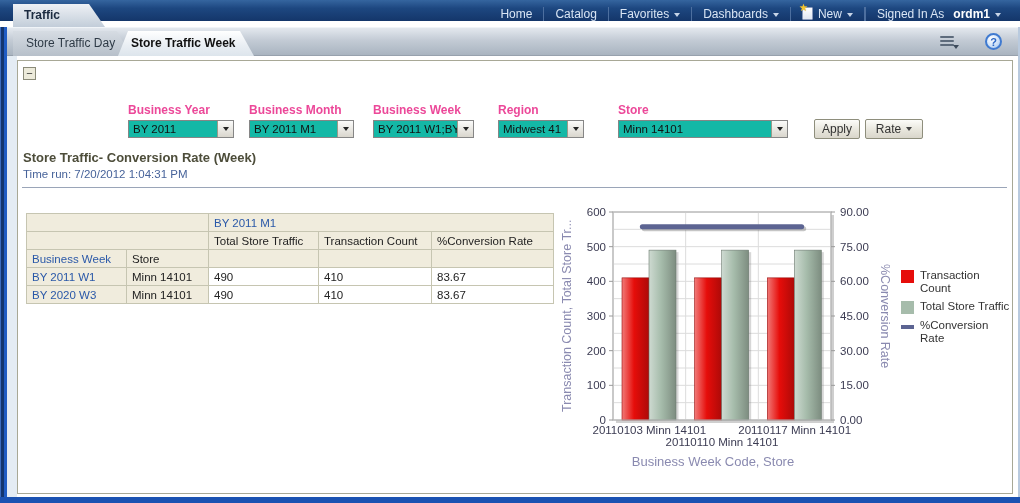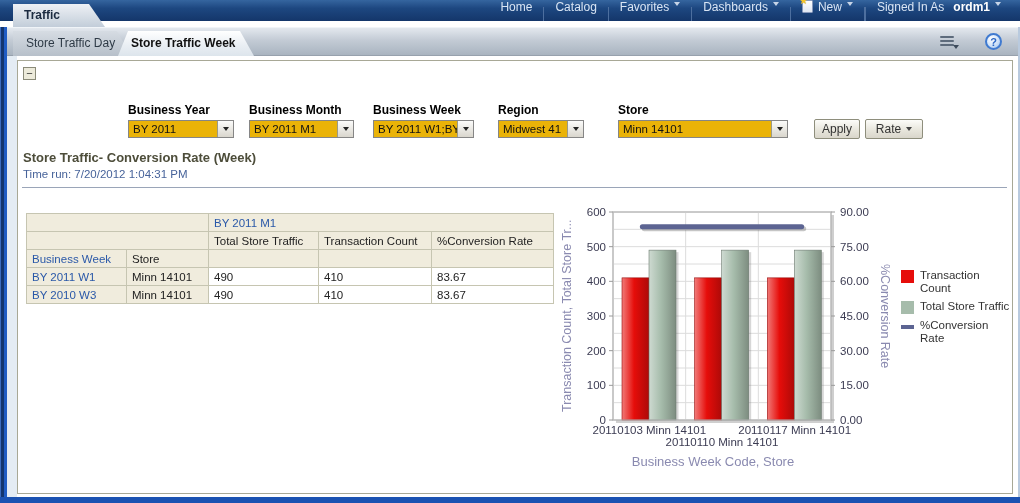--- a/index.html
+++ b/index.html
@@ -6,21 +6,21 @@
   html,body { width:1020px; height:503px; overflow:hidden; background:#fff;
     font-family:"Liberation Sans", sans-serif; font-size:12px; color:#222; }
 
   
   #topbar { position:absolute; left:0; top:0; width:1020px; height:21px;
     background:linear-gradient(#35659f 0%, #1d4780 40%, #14366a 100%); }
   #brand-tab { position:absolute; left:13px; top:4px; height:23px; padding:0 20px 0 11px;
     background:linear-gradient(#eef1f5, #c2cdd9); clip-path:polygon(0 0, 76px 0, 92px 100%, 0 100%);
     font-weight:bold; color:#1b2b40; line-height:23px; width:92px; }
   #topnav { position:absolute; right:8px; top:0; height:27px; display:flex; align-items:center; }
-  .nav-item { display:flex; align-items:flex-start; gap:5px; color:#d9e5f4; padding:0 11px; cursor:pointer; height:27px; }
+  .nav-item { display:flex; align-items:center; gap:5px; color:#d9e5f4; padding:0 11px; cursor:pointer; height:27px; }
   .nav-sep { width:1px; height:14px; background:#4d6f9f; }
   .caret { width:0; height:0; border-left:3px solid transparent; border-right:3px solid transparent;
     border-top:4px solid #c7d5e8; margin-top:2px; }
   .user-name { font-weight:bold; color:#ffffff; margin-left:4px; }
   .icon-new { position:relative; width:11px; height:13px; background:linear-gradient(#fff,#dfe6f2);
     border:1px solid #8899bb; border-radius:1px; }
   .icon-new .star { position:absolute; left:-4px; top:-5px; color:#f5c52c; font-size:10px; line-height:10px;
     text-shadow:0 0 1px #a96; }
   .icon-folder { position:relative; width:15px; height:10px; background:linear-gradient(#f3d477,#dfa92e);
     border:1px solid #9a7a1e; border-radius:1px; margin-top:3px; }
@@ -53,22 +53,22 @@
 
   
   #content { position:absolute; left:17px; top:60px; width:996px; height:434px;
     background:#fff; border:1px solid #a8a896; }
   #collapse-box { position:absolute; left:5px; top:6px; width:13px; height:13px;
     border:1px solid #8a8a78; background:#eceada; color:#333; font-size:11px; line-height:11px;
     text-align:center; cursor:pointer; }
 
   
   .prompt-group { position:absolute; top:42px; }
-  .prompt-label { font-weight:bold; color:#000000; margin-bottom:3px; }
-  .dd { height:18px; border:1px solid #868686; background:#eab308; display:flex; align-items:stretch; cursor:pointer; }
+  .prompt-label { font-weight:bold; color:#ec4899; margin-bottom:3px; }
+  .dd { height:18px; border:1px solid #868686; background:#14b8a6; display:flex; align-items:stretch; cursor:pointer; }
   .dd-value { flex:1; font-size:11.5px; color:#111; padding:2px 2px 0 4px; white-space:nowrap; overflow:hidden; }
   .dd-btn { width:16px; border-left:1px solid #9a9a8a; background:linear-gradient(#fbfbfa,#d9d6cd);
     display:flex; align-items:center; justify-content:center; }
   .dd-btn .tri { width:0; height:0; border-left:3px solid transparent; border-right:3px solid transparent;
     border-top:4px solid #222; }
   .btn { position:absolute; top:58px; height:20px; border:1px solid #8e8e7c; border-radius:2px;
     background:linear-gradient(#fcfcf9,#e6e4da 60%,#d9d6cb); color:#333; font-size:12px;
     display:flex; align-items:center; justify-content:center; gap:5px; cursor:pointer; }
   .btn .tri { width:0; height:0; border-left:3px solid transparent; border-right:3px solid transparent;
     border-top:4px solid #444; }
@@ -254,21 +254,21 @@
       <td class="hdr"></td>
     </tr>
     <tr>
       <td class="hdr link">BY 2011 W1</td>
       <td class="hdr">Minn 14101</td>
       <td class="num">490</td>
       <td class="num">410</td>
       <td class="num">83.67</td>
     </tr>
     <tr>
-      <td class="hdr link">BY 2010 W3</td>
+      <td class="hdr link">BY 2020 W3</td>
       <td class="hdr">Minn 14101</td>
       <td class="num">490</td>
       <td class="num">410</td>
       <td class="num">83.67</td>
     </tr>
   </tbody>
     </table>
 
   <div id="chart-wrap">
     <svg id="chart-svg" width="340" height="265">

